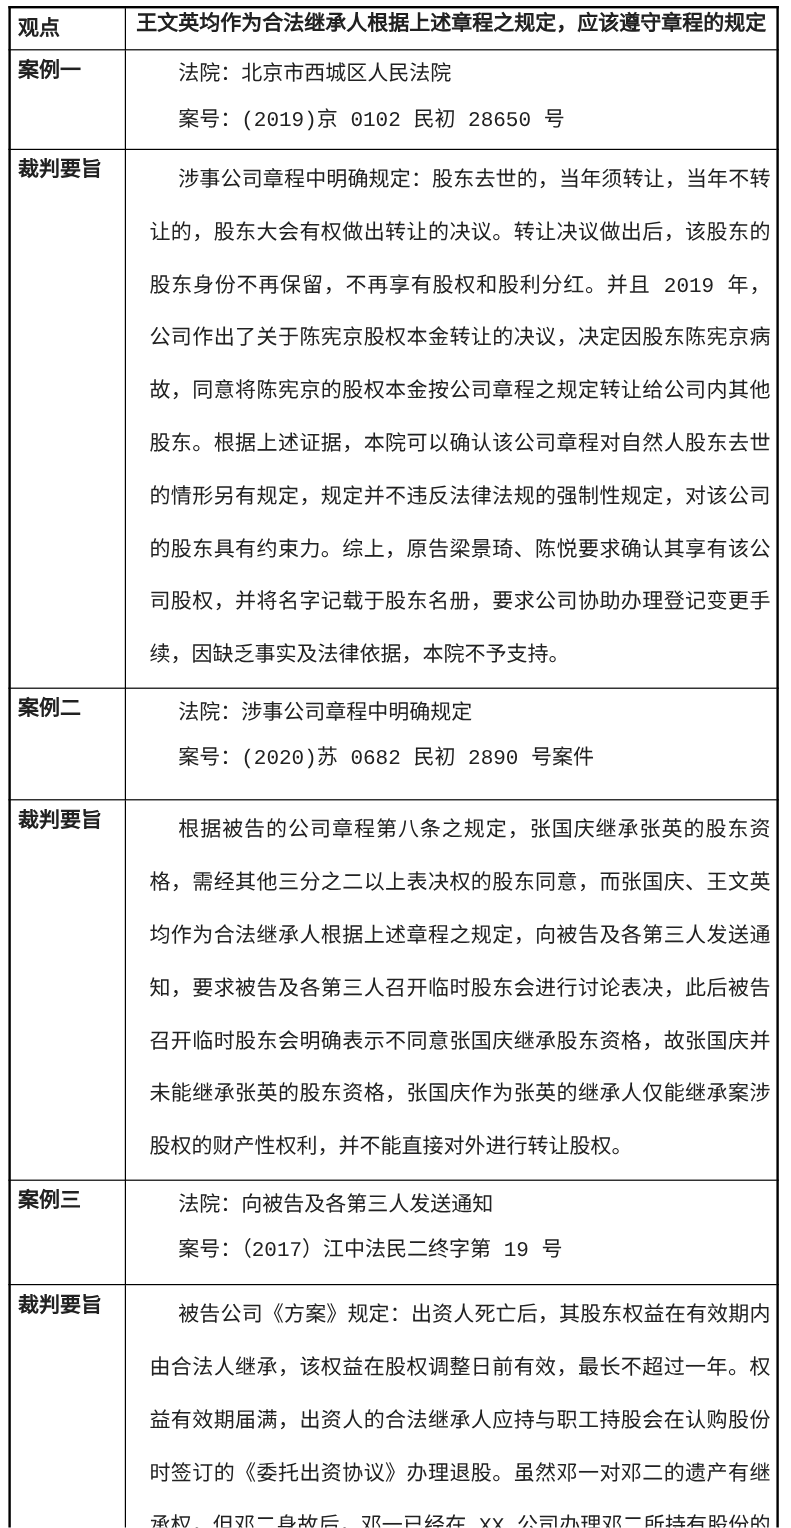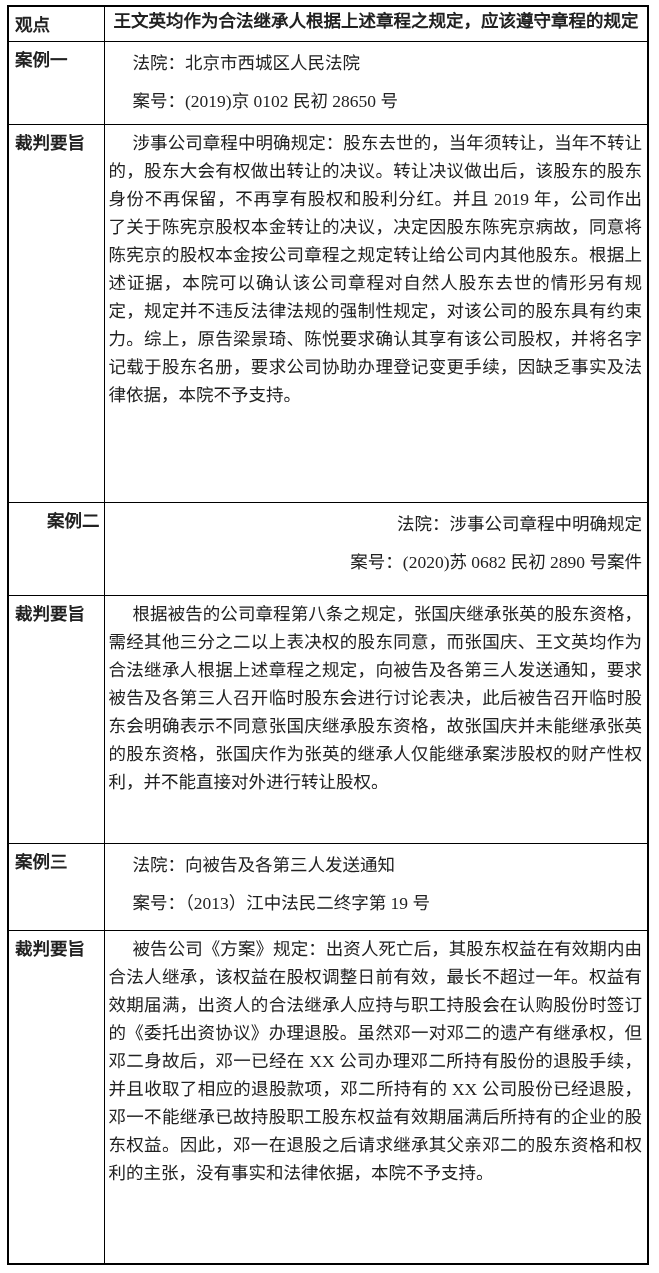--- a/index.html
+++ b/index.html
@@ -8,21 +8,21 @@
     background: #ffffff;
     width: 659px;
     height: 1273px;
     overflow: hidden;
   }
   .page {
     box-sizing: border-box;
     width: 659px;
     height: 1089px;
     padding: 5px 7px;
-    font-family: Liberation Serif, serif;
+    font-family: Liberation Mono, monospace;
     color: #212121;
   }
   table.doc-table {
     border-collapse: collapse;
     width: 642px;
     table-layout: fixed;
     border: 2px solid #000000;
   }
   table.doc-table td {
     border: 1px solid #000000;
@@ -30,48 +30,48 @@
     box-sizing: border-box;
   }
   td.label-cell {
     width: 96px;
     font-weight: bold;
     font-size: 17.5px;
     padding: 6px 4px 0 6px;
     line-height: 24px;
   }
   td.content-cell {
-    padding: 2px 5px 4px 4px;
+    padding: 2px 5px 4px 20px;
     font-size: 17.5px;
   }
   td.viewpoint-cell {
     vertical-align: middle;
     font-weight: bold;
     padding: 2px 4px 2px 9px;
     line-height: 24px;
   }
   p.meta-line {
     margin: 0;
     line-height: 38px;
     text-indent: 24px;
     white-space: nowrap;
     overflow: hidden;
   }
   p.gist-text {
     margin: 2px 0 0 0;
-    line-height: 28px;
+    line-height: 44px;
     text-indent: 24px;
     text-align: justify;
     text-justify: inter-ideograph;
   }
   
   tr.r-viewpoint  { height: 35px; }
   tr.r-case-hdr   { height: 82px; margin-top: 16px; }
   tr.r-gist-1     { height: 378px; }
-  tr.r-case-hdr2  { height: 93px; text-align: right; }
+  tr.r-case-hdr2  { height: 93px; }
   tr.r-gist-2     { height: 248px; }
   tr.r-case-hdr3  { height: 87px; }
   tr.r-gist-3     { height: 334px; }
 </style>
 </head>
 <body>
 
 <div class="page">
   <table class="doc-table">
     <colgroup>
@@ -112,21 +112,21 @@
       <td class="label-cell">裁判要旨</td>
       <td class="content-cell">
         <p class="gist-text">根据被告的公司章程第八条之规定，张国庆继承张英的股东资格，需经其他三分之二以上表决权的股东同意，而张国庆、王文英均作为合法继承人根据上述章程之规定，向被告及各第三人发送通知，要求被告及各第三人召开临时股东会进行讨论表决，此后被告召开临时股东会明确表示不同意张国庆继承股东资格，故张国庆并未能继承张英的股东资格，张国庆作为张英的继承人仅能继承案涉股权的财产性权利，并不能直接对外进行转让股权。</p>
       </td>
     </tr>
 
     <tr class="r-case-hdr3">
       <td class="label-cell">案例三</td>
       <td class="content-cell">
         <p class="meta-line">法院：向被告及各第三人发送通知</p>
-        <p class="meta-line">案号：（2013）江中法民二终字第 19 号</p>
+        <p class="meta-line">案号：（2017）江中法民二终字第 19 号</p>
       </td>
     </tr>
 
     <tr class="r-gist-3">
       <td class="label-cell">裁判要旨</td>
       <td class="content-cell">
         <p class="gist-text">被告公司《方案》规定：出资人死亡后，其股东权益在有效期内由合法人继承，该权益在股权调整日前有效，最长不超过一年。权益有效期届满，出资人的合法继承人应持与职工持股会在认购股份时签订的《委托出资协议》办理退股。虽然邓一对邓二的遗产有继承权，但邓二身故后，邓一已经在 XX 公司办理邓二所持有股份的退股手续，并且收取了相应的退股款项，邓二所持有的 XX 公司股份已经退股，邓一不能继承已故持股职工股东权益有效期届满后所持有的企业的股东权益。因此，邓一在退股之后请求继承其父亲邓二的股东资格和权利的主张，没有事实和法律依据，本院不予支持。</p>
       </td>
     </tr>
   </tbody>

